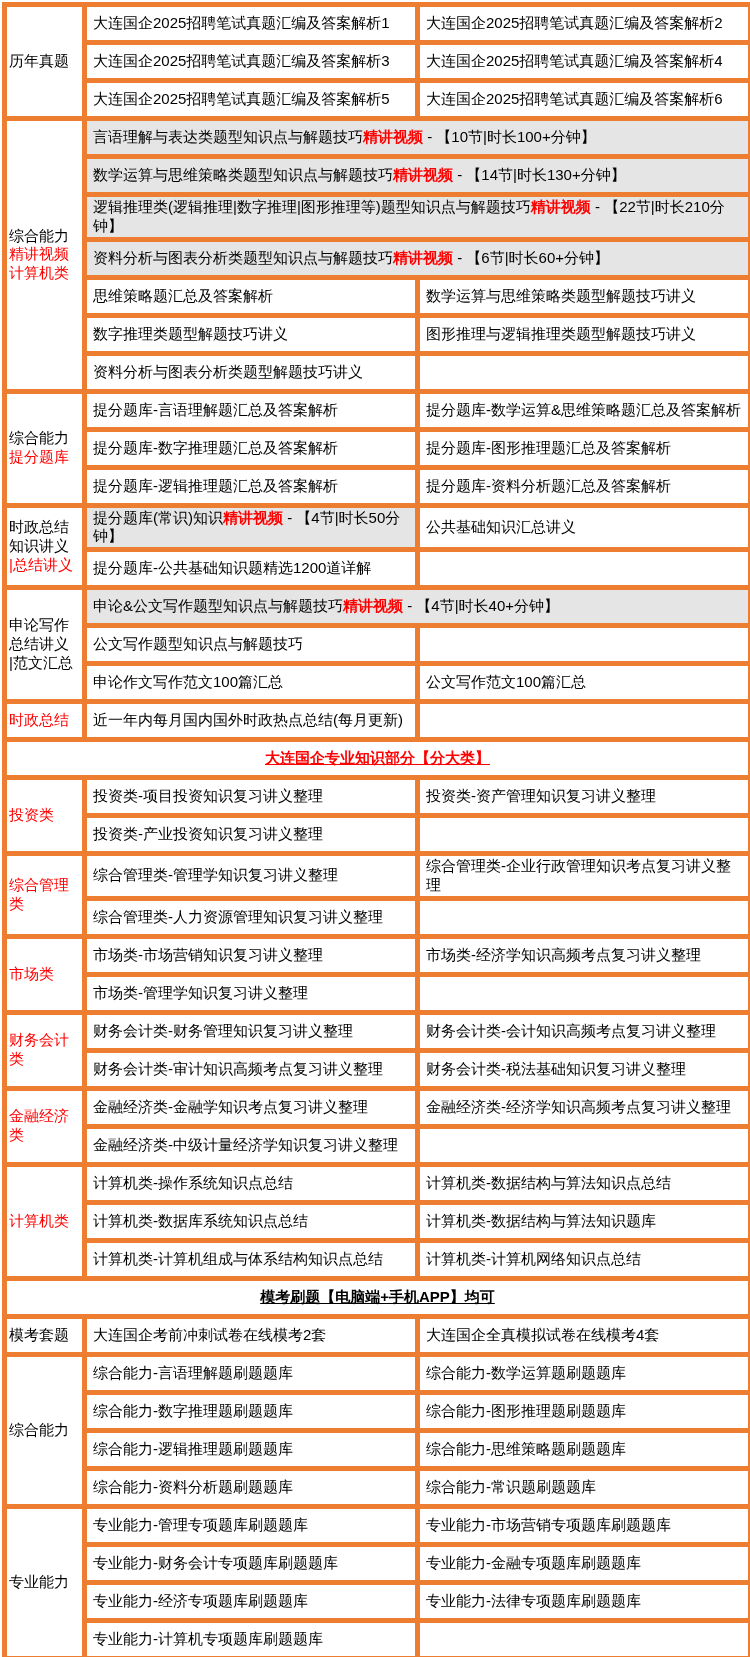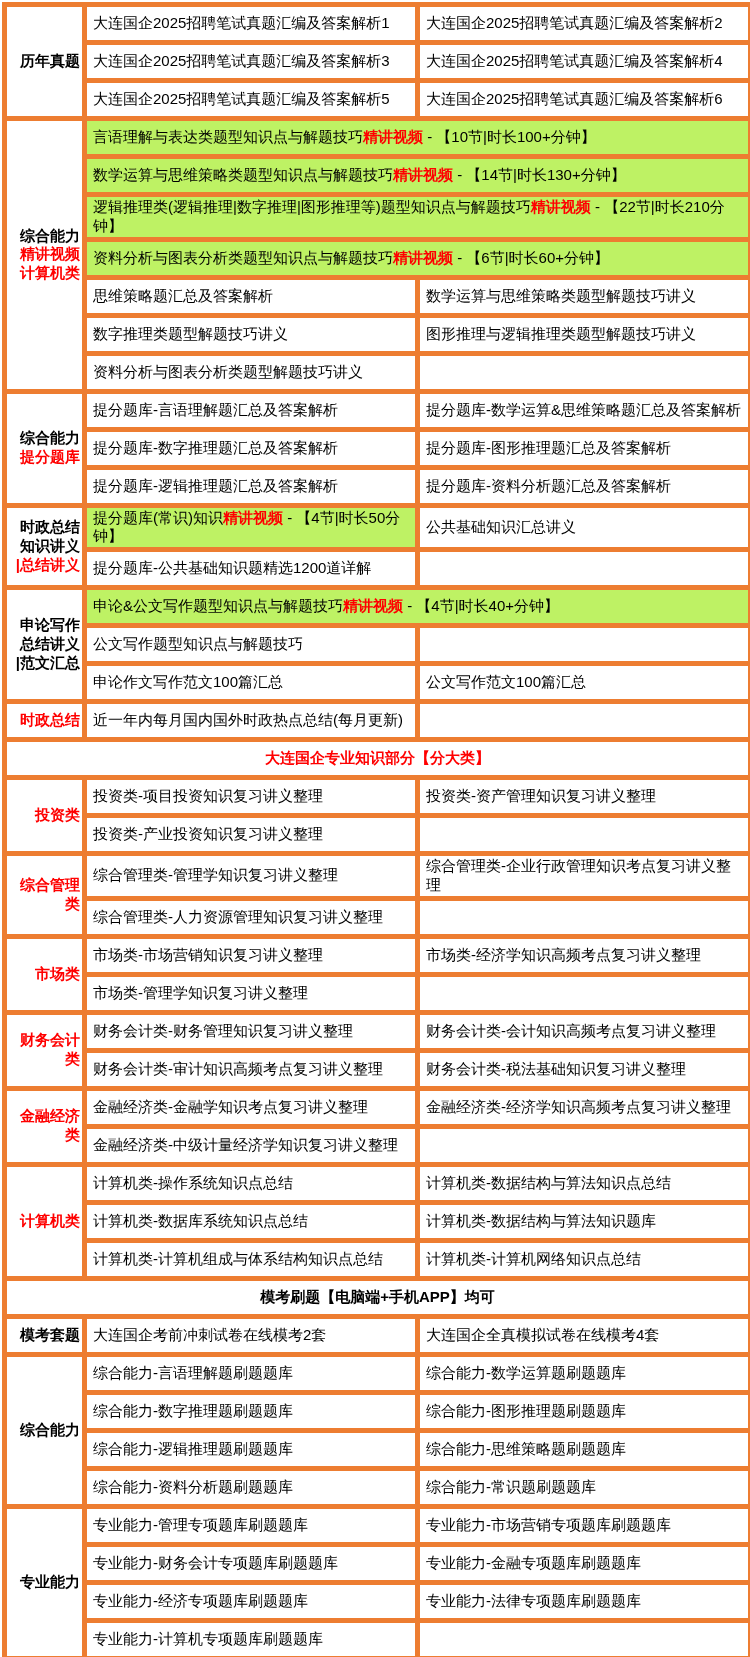--- a/index.html
+++ b/index.html
@@ -1,25 +1,25 @@
 <!DOCTYPE html>
 <html><head>
 <meta charset="utf-8">
 <style>
   html,body{margin:0;padding:0;background:#ffffff;}
   body{font-family:"Liberation Sans",sans-serif;color:#000;}
   .wrap{width:746px;margin:2px auto;}
   table{border-collapse:collapse;table-layout:fixed;width:746px;}
   td{border:5px solid #ED7D31;height:31px;padding:1px 6px;font-size:15px;
      line-height:1.25;vertical-align:middle;word-break:break-all;background:#ffffff;}
-  td.label{text-align:right;font-weight:bold;padding:1px 2px;}
-  td.pink{background:#bef264;}
+  td.label{text-align:left;font-weight:normal;padding:1px 2px;}
+  td.pink{background:#e5e5e5;}
   .red{color:#FF0000;}
   .seg-red{color:#FF0000;font-weight:bold;}
-  td.band{font-weight:bold;}
+  td.band{font-weight:bold;text-decoration:underline;}
   td.band.center{text-align:center;}
   td.band.redtext{color:#FF0000;}
 </style>
 </head>
 <body>
 
 <div class="wrap">
   <table>
     <colgroup>
       <col style="width:80px">

